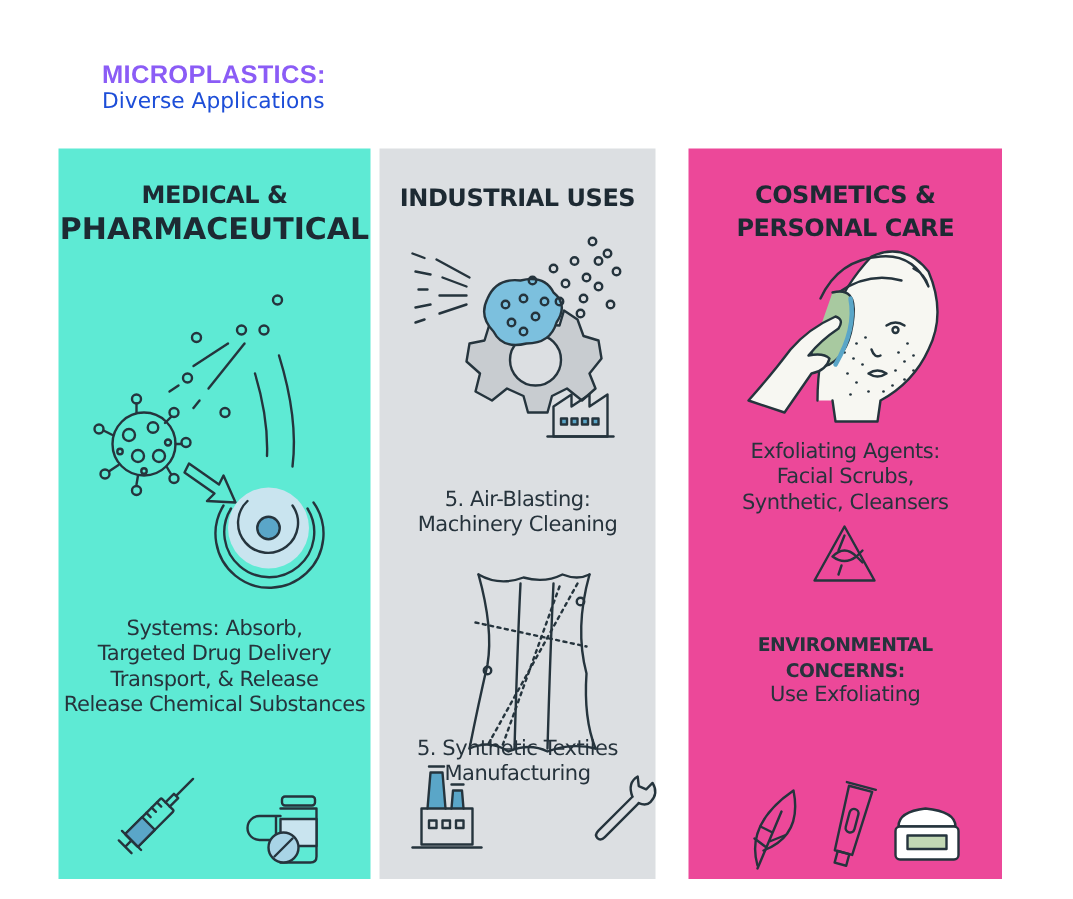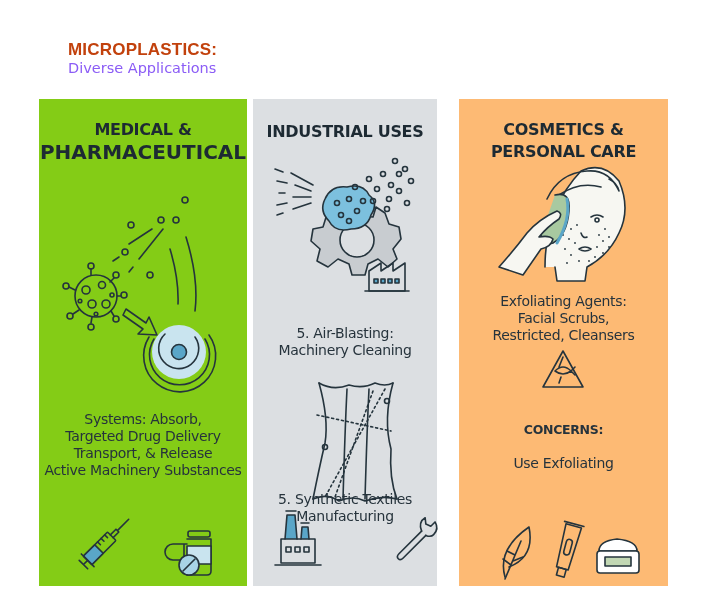--- a/index.html
+++ b/index.html
@@ -8,33 +8,33 @@
     background: #ffffff;
     font-family: "Liberation Sans", sans-serif;
     position: relative;
     color: #1f2a30;
   }
   .header {
     position: absolute; left: 68px; top: 40px;
   }
   .header .title {
     font-family: "Liberation Sans", sans-serif;
-    font-weight: bold; font-size: 17px; color: #c2410c; letter-spacing: 0.2px;
+    font-weight: bold; font-size: 17px; color: #8b5cf6; letter-spacing: 0.2px;
     line-height: 19px;
   }
   .header .subtitle {
     font-family: "DejaVu Sans", sans-serif;
-    font-size: 14.5px; color: #8b5cf6; line-height: 18px;
+    font-size: 14.5px; color: #1d4ed8; line-height: 18px;
   }
   .panel {
     position: absolute; top: 99px; height: 487px;
   }
-  .panel.blue { left: 39px; width: 208px; background: #84cc16; }
+  .panel.blue { left: 39px; width: 208px; background: #5eead4; }
   .panel.gray { left: 253px; width: 184px; background: #dcdfe2; }
-  .panel.green { left: 459px; width: 209px; background: #fdba74; }
+  .panel.green { left: 459px; width: 209px; background: #ec4899; }
   .ptitle {
     position: absolute; left: 0; right: 0; text-align: center;
     font-family: "DejaVu Sans", sans-serif; font-weight: bold;
     color: #1d2a33; font-size: 16px; line-height: 22px;
     letter-spacing: -0.3px;
   }
   .ptitle .small { font-size: 20px; letter-spacing: 0; }
   .ptext {
     position: absolute; left: 0; right: 0; text-align: center;
     font-family: "DejaVu Sans", sans-serif;
@@ -122,21 +122,21 @@
       <path d="M134 445 L148 445 M134 461 L144 461 M134 445 A 8 8 0 0 0 134 461 M145 445 L145 461"></path>
       <circle cx="150" cy="466" r="10" fill="#a8d4e6"></circle>
       <path d="M144 472 L156 460"></path>
     </g>
   </svg>
 
   <div class="ptext" style="top:312px;">
     <div>Systems: Absorb,</div>
     <div>Targeted Drug Delivery</div>
     <div>Transport, &amp; Release</div>
-    <div>Active Machinery Substances</div>
+    <div>Release Chemical Substances</div>
   </div>
 </div>
 
 <div class="panel gray">
   <div class="ptitle" style="top:22px;">INDUSTRIAL USES</div>
 
   <svg style="left:0;top:0;" width="200" height="487">
 
     <g class="ln" stroke-width="1.3">
       <path d="M22 70 L30 73 M24 82 L34 84 M26 94 L32 94 M24 106 L34 104 M24 116 L30 114"></path>
@@ -290,20 +290,21 @@
     <g class="ln" stroke-width="1.5">
       <path d="M140 452 Q 140 442 158 440 Q 178 442 178 452 Z" fill="#ffffff"></path>
       <rect x="138" y="452" width="42" height="22" rx="3" fill="#ffffff"></rect>
       <rect x="146" y="458" width="26" height="9" fill="#c2d8b4"></rect>
     </g>
   </svg>
 
   <div class="ptext" style="top:194px;">
     <div>Exfoliating Agents:</div>
     <div>Facial Scrubs,</div>
-    <div>Restricted, Cleansers</div>
+    <div>Synthetic, Cleansers</div>
   </div>
 
   <div class="ptext bold" style="top:322px;">
+    <div>ENVIRONMENTAL</div>
     <div>CONCERNS:</div>
   </div>
   <div class="ptext" style="top:356px;">Use Exfoliating</div>
 </div>
 
 </body></html>

